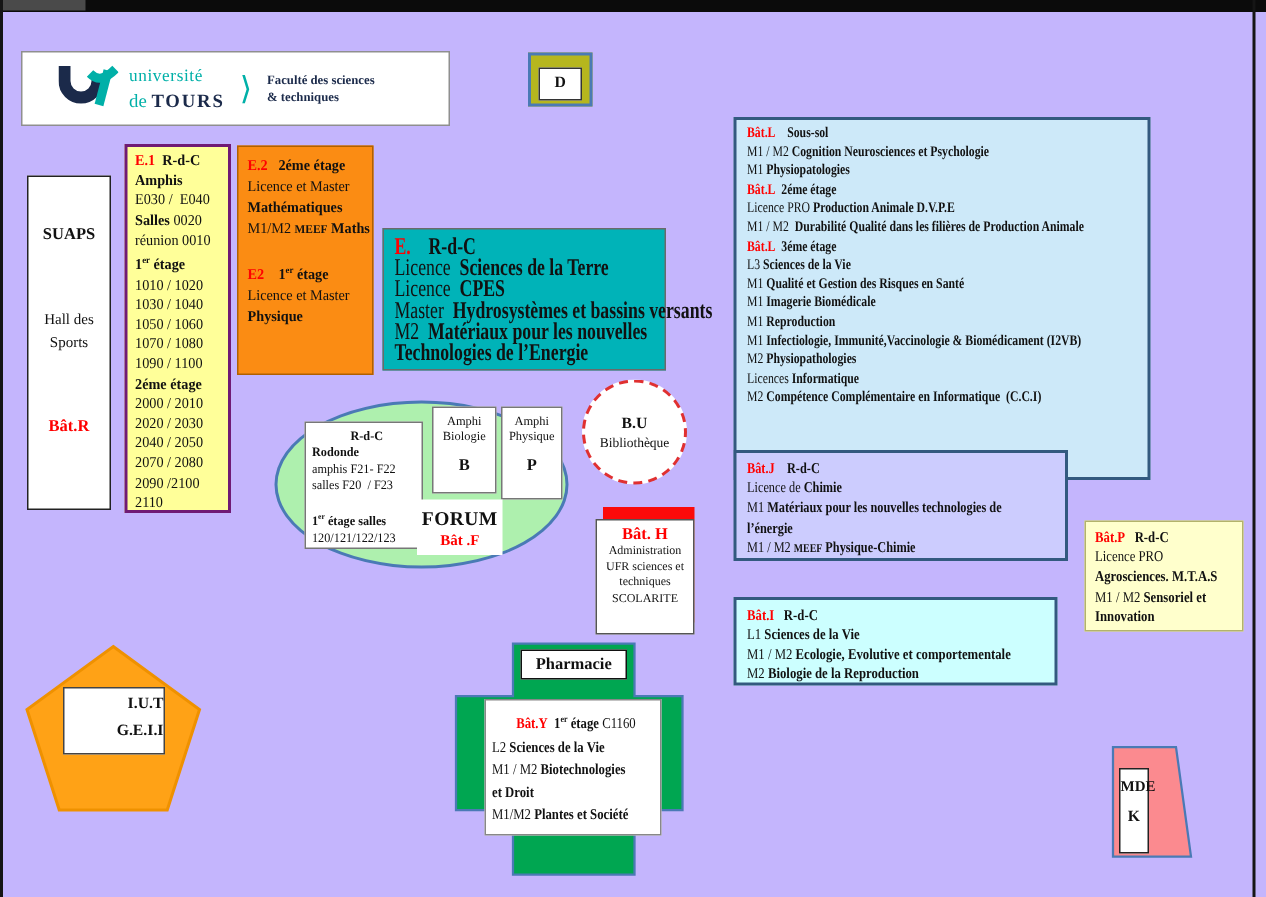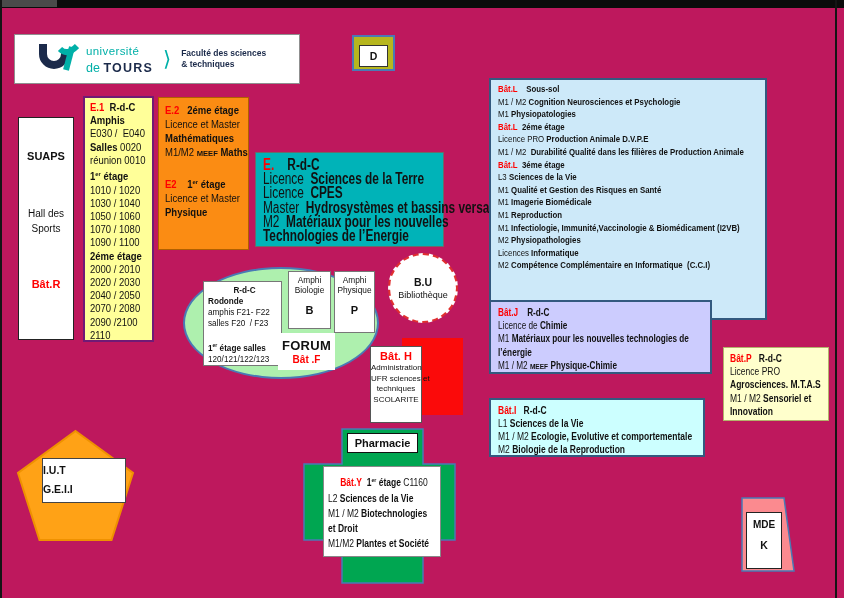--- a/index.html
+++ b/index.html
@@ -1,17 +1,17 @@
 <!DOCTYPE html>
 <html><head>
 <meta charset="utf-8">
 <style>
   html,body{margin:0;padding:0;background:#fff}
-  .canvas{position:relative;width:844px;height:598px;background:#be185d;overflow:hidden;
-          font-family:Liberation Sans, sans-serif;color:#111}
+  .canvas{position:relative;width:844px;height:598px;background:#c4b5fd;overflow:hidden;
+          font-family:Liberation Serif, serif;color:#111}
   .bx{position:absolute;box-sizing:border-box}
   .ln{white-space:pre}
   .r{color:#ff0000;font-weight:bold}
   .b{font-weight:bold}
   .sup{vertical-align:super;font-size:.62em}
   .sm{font-size:.8em}
   .ctr{text-align:center}
   .big{font-size:11px}
   .lines{transform-origin:0 0}
   .sq95{transform:scaleX(.95);width:105.3%}
@@ -77,21 +77,21 @@
       display:flex;flex-direction:column;align-items:center;justify-content:center}
   .forumlbl .f{font-weight:bold;font-size:13px;letter-spacing:.3px}
   .forumlbl .bf{font-weight:bold;font-size:10px;color:#ff0000;margin-top:1px}
 
   .bu{left:388px;top:253px;width:70px;height:70px;background:#fff;border:2px dashed #e03030;
       border-radius:50%;display:flex;flex-direction:column;align-items:center;justify-content:center}
   .bu .t{font-weight:bold;font-size:10.5px}
   .bu .s{font-size:9px;margin-top:2px}
 
   .batHred{left:402px;top:338px;width:61px;height:77px;background:#fb0a0a}
-  .batHwhite{left:370px;top:346px;width:52px;height:77px;background:#fff;border:1.5px solid #555;
+  .batHwhite{left:397px;top:346px;width:66px;height:77px;background:#fff;border:1.5px solid #555;
       font-size:8px;padding-top:4px}
   .batHwhite .lines{line-height:10.4px}
 
   .batJ{left:489px;top:300px;width:223px;height:74px;background:#ccccfe;border:2px solid #33597f;
       padding:4px 0 0 7px;font-size:10px}
   .batJ .lines{line-height:13.2px}
 
   .batP{left:723px;top:347px;width:106px;height:74px;background:#ffffcc;border:1.5px solid #b3b36b;
       padding:4px 0 0 6px;font-size:10px}
   .batP .lines{line-height:13.2px}
@@ -100,26 +100,26 @@
       padding:4px 0 0 7px;font-size:10px}
   .batI .lines{line-height:13px}
 
   .pharmlbl{left:347px;top:433px;width:71px;height:20px;background:#fff;border:1.5px solid #111;
       text-align:center;font-weight:bold;font-size:11px;line-height:18px}
 
   .batY{left:323px;top:466px;width:118px;height:91px;background:#fff;border:1.5px solid #888;
       padding:5px 0 0 4px;font-size:10px}
   .batY .lines{line-height:15.2px}
 
-  .iutlbl{left:42px;top:458px;width:84px;height:45px;background:#fff;border:1px solid #444;
-      text-align:left;font-weight:bold;font-size:10.5px}
+  .iutlbl{left:42px;top:458px;width:68px;height:45px;background:#fff;border:1px solid #444;
+      text-align:right;font-weight:bold;font-size:10.5px}
   .iutlbl .a{margin-top:5px}
   .iutlbl .g{margin-top:7px}
 
-  .mdelbl{left:746px;top:512px;width:36px;height:57px;background:#fff;border:1.5px solid #222;
+  .mdelbl{left:746px;top:512px;width:20px;height:57px;background:#fff;border:1.5px solid #222;
       text-align:center;font-weight:bold}
   .mdelbl .m{font-size:10px;margin-top:6px}
   .mdelbl .k{font-size:10.5px;margin-top:9px}
 
   .shapes{position:absolute;left:0;top:0;pointer-events:none}
 </style>
 </head>
 <body>
 
 <div class="canvas">

